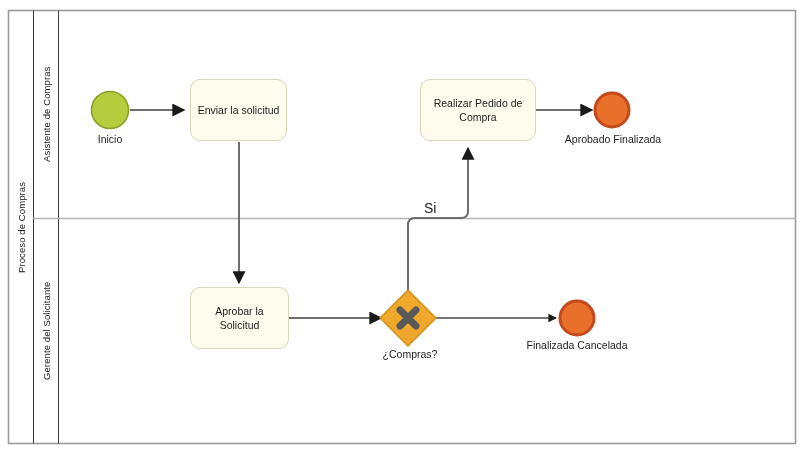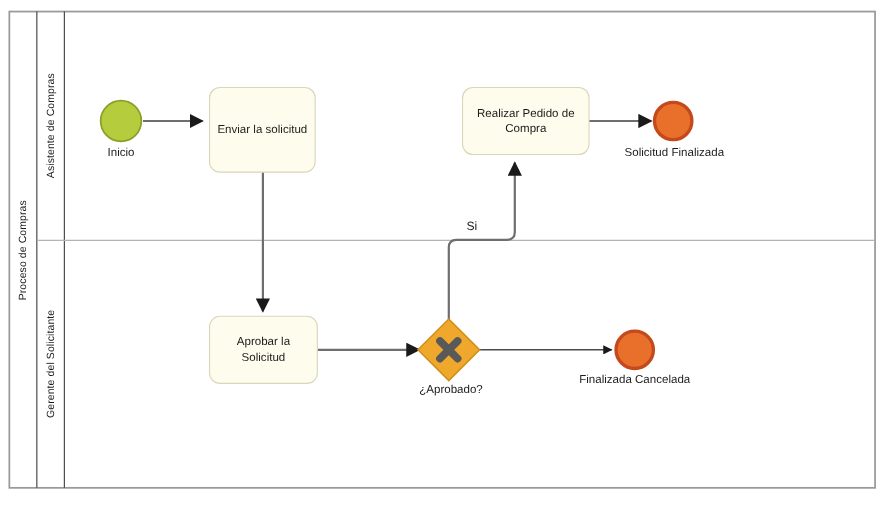--- a/index.html
+++ b/index.html
@@ -42,21 +42,21 @@
   .evt-label{
     position:absolute;
     font-size:10.5px;
     color:#1c1c1c;
     text-align:left;
     white-space:nowrap;
     transform:translateX(-50%);
   }
   .flow-label{
     position:absolute;
-    font-size:11px;
+    font-size:14px;
     color:#1c1c1c;
     white-space:nowrap;
   }
 </style>
 </head>
 <body>
 
 <div id="canvas">
 
   <svg width="811" height="461">
@@ -98,35 +98,35 @@
       <line x1="400" y1="310" x2="416" y2="326" stroke="#595959" stroke-width="7" stroke-linecap="round"></line>
       <line x1="416" y1="310" x2="400" y2="326" stroke="#595959" stroke-width="7" stroke-linecap="round"></line>
     </g>
   </svg>
 
   <div class="vlabel" id="pool-title" style="left:8px;top:10px;width:26px;height:434px;">Proceso de Compras</div>
 
   <div class="vlabel lane-title" style="left:34px;top:11px;width:25px;height:207px;">Asistente de Compras</div>
   <div class="vlabel lane-title" style="left:34px;top:219px;width:25px;height:224px;">Gerente del Solicitante</div>
 
-  <div class="task" style="left:190px;top:79px;width:97px;height:78px;">
+  <div class="task" style="left:190px;top:79px;width:97px;height:62px;">
     <span>Enviar la solicitud</span>
   </div>
 
   <div class="task" style="left:420px;top:79px;width:116px;height:62px;">
     <span>Realizar Pedido de Compra</span>
   </div>
 
   <div class="task" style="left:190px;top:287px;width:99px;height:62px;">
     <span>Aprobar la Solicitud</span>
   </div>
 
   <div class="evt-label" style="left:110px;top:133px;">Inicio</div>
 
-  <div class="evt-label" style="left:613px;top:133px;">Solicitud Finalizada</div>
+  <div class="evt-label" style="left:613px;top:133px;">Aprobado Finalizada</div>
 
   <div class="evt-label" style="left:577px;top:339px;">Finalizada Cancelada</div>
 
-  <div class="evt-label" style="left:410px;top:348px;">¿Aprobado?</div>
+  <div class="evt-label" style="left:410px;top:348px;">¿Compras?</div>
 
   <div class="flow-label" style="left:424px;top:200px;">Si</div>
 
 </div>
 
 </body></html>

